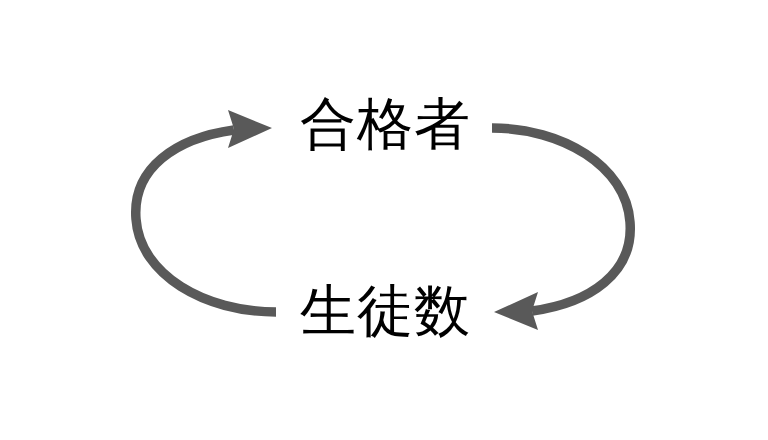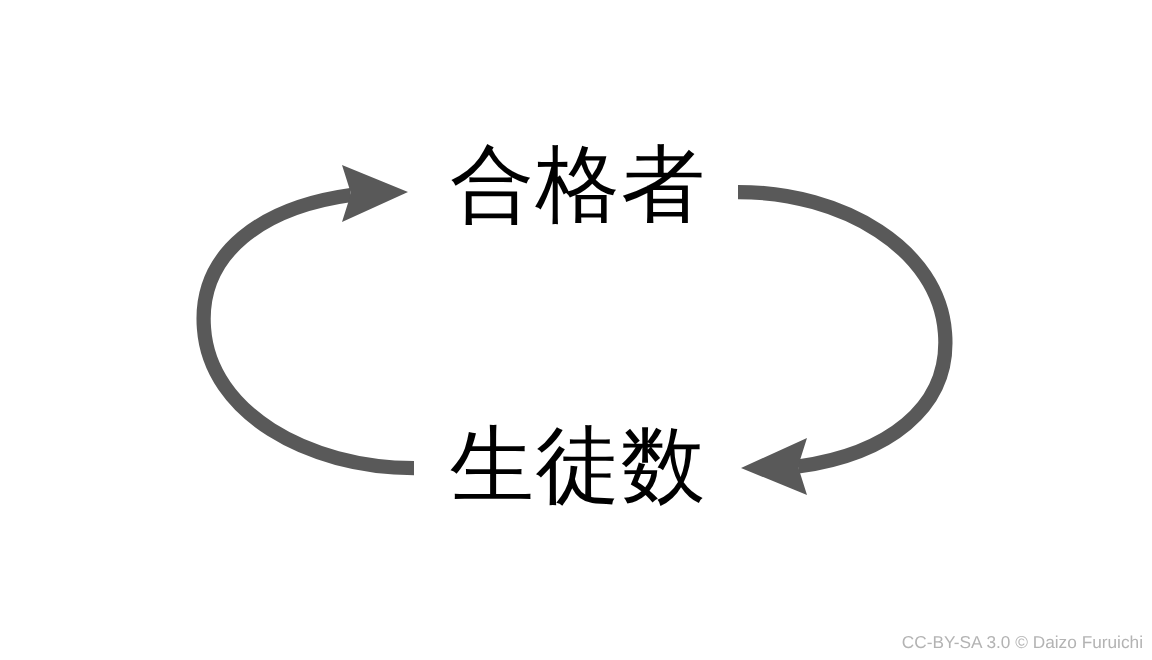--- a/index.html
+++ b/index.html
@@ -76,15 +76,14 @@
                C 562,128 626,166 630,222
                C 634,273 590,303 532,311" fill="none" stroke="#595959" stroke-width="9.5" stroke-linecap="butt"></path>
       <polygon points="494,312 538,292 532,311 538,330" fill="#595959"></polygon>
     </g>
   </svg>
 
   <div class="node-label" id="label-bottom">生徒数</div>
 
   <div class="node-label" id="label-top">合格者</div>
 
-  <div id="attribution">CC-BY-SA 3.0 © Daizo Furuichi</div>
 
 </div>
 
 </body></html>

